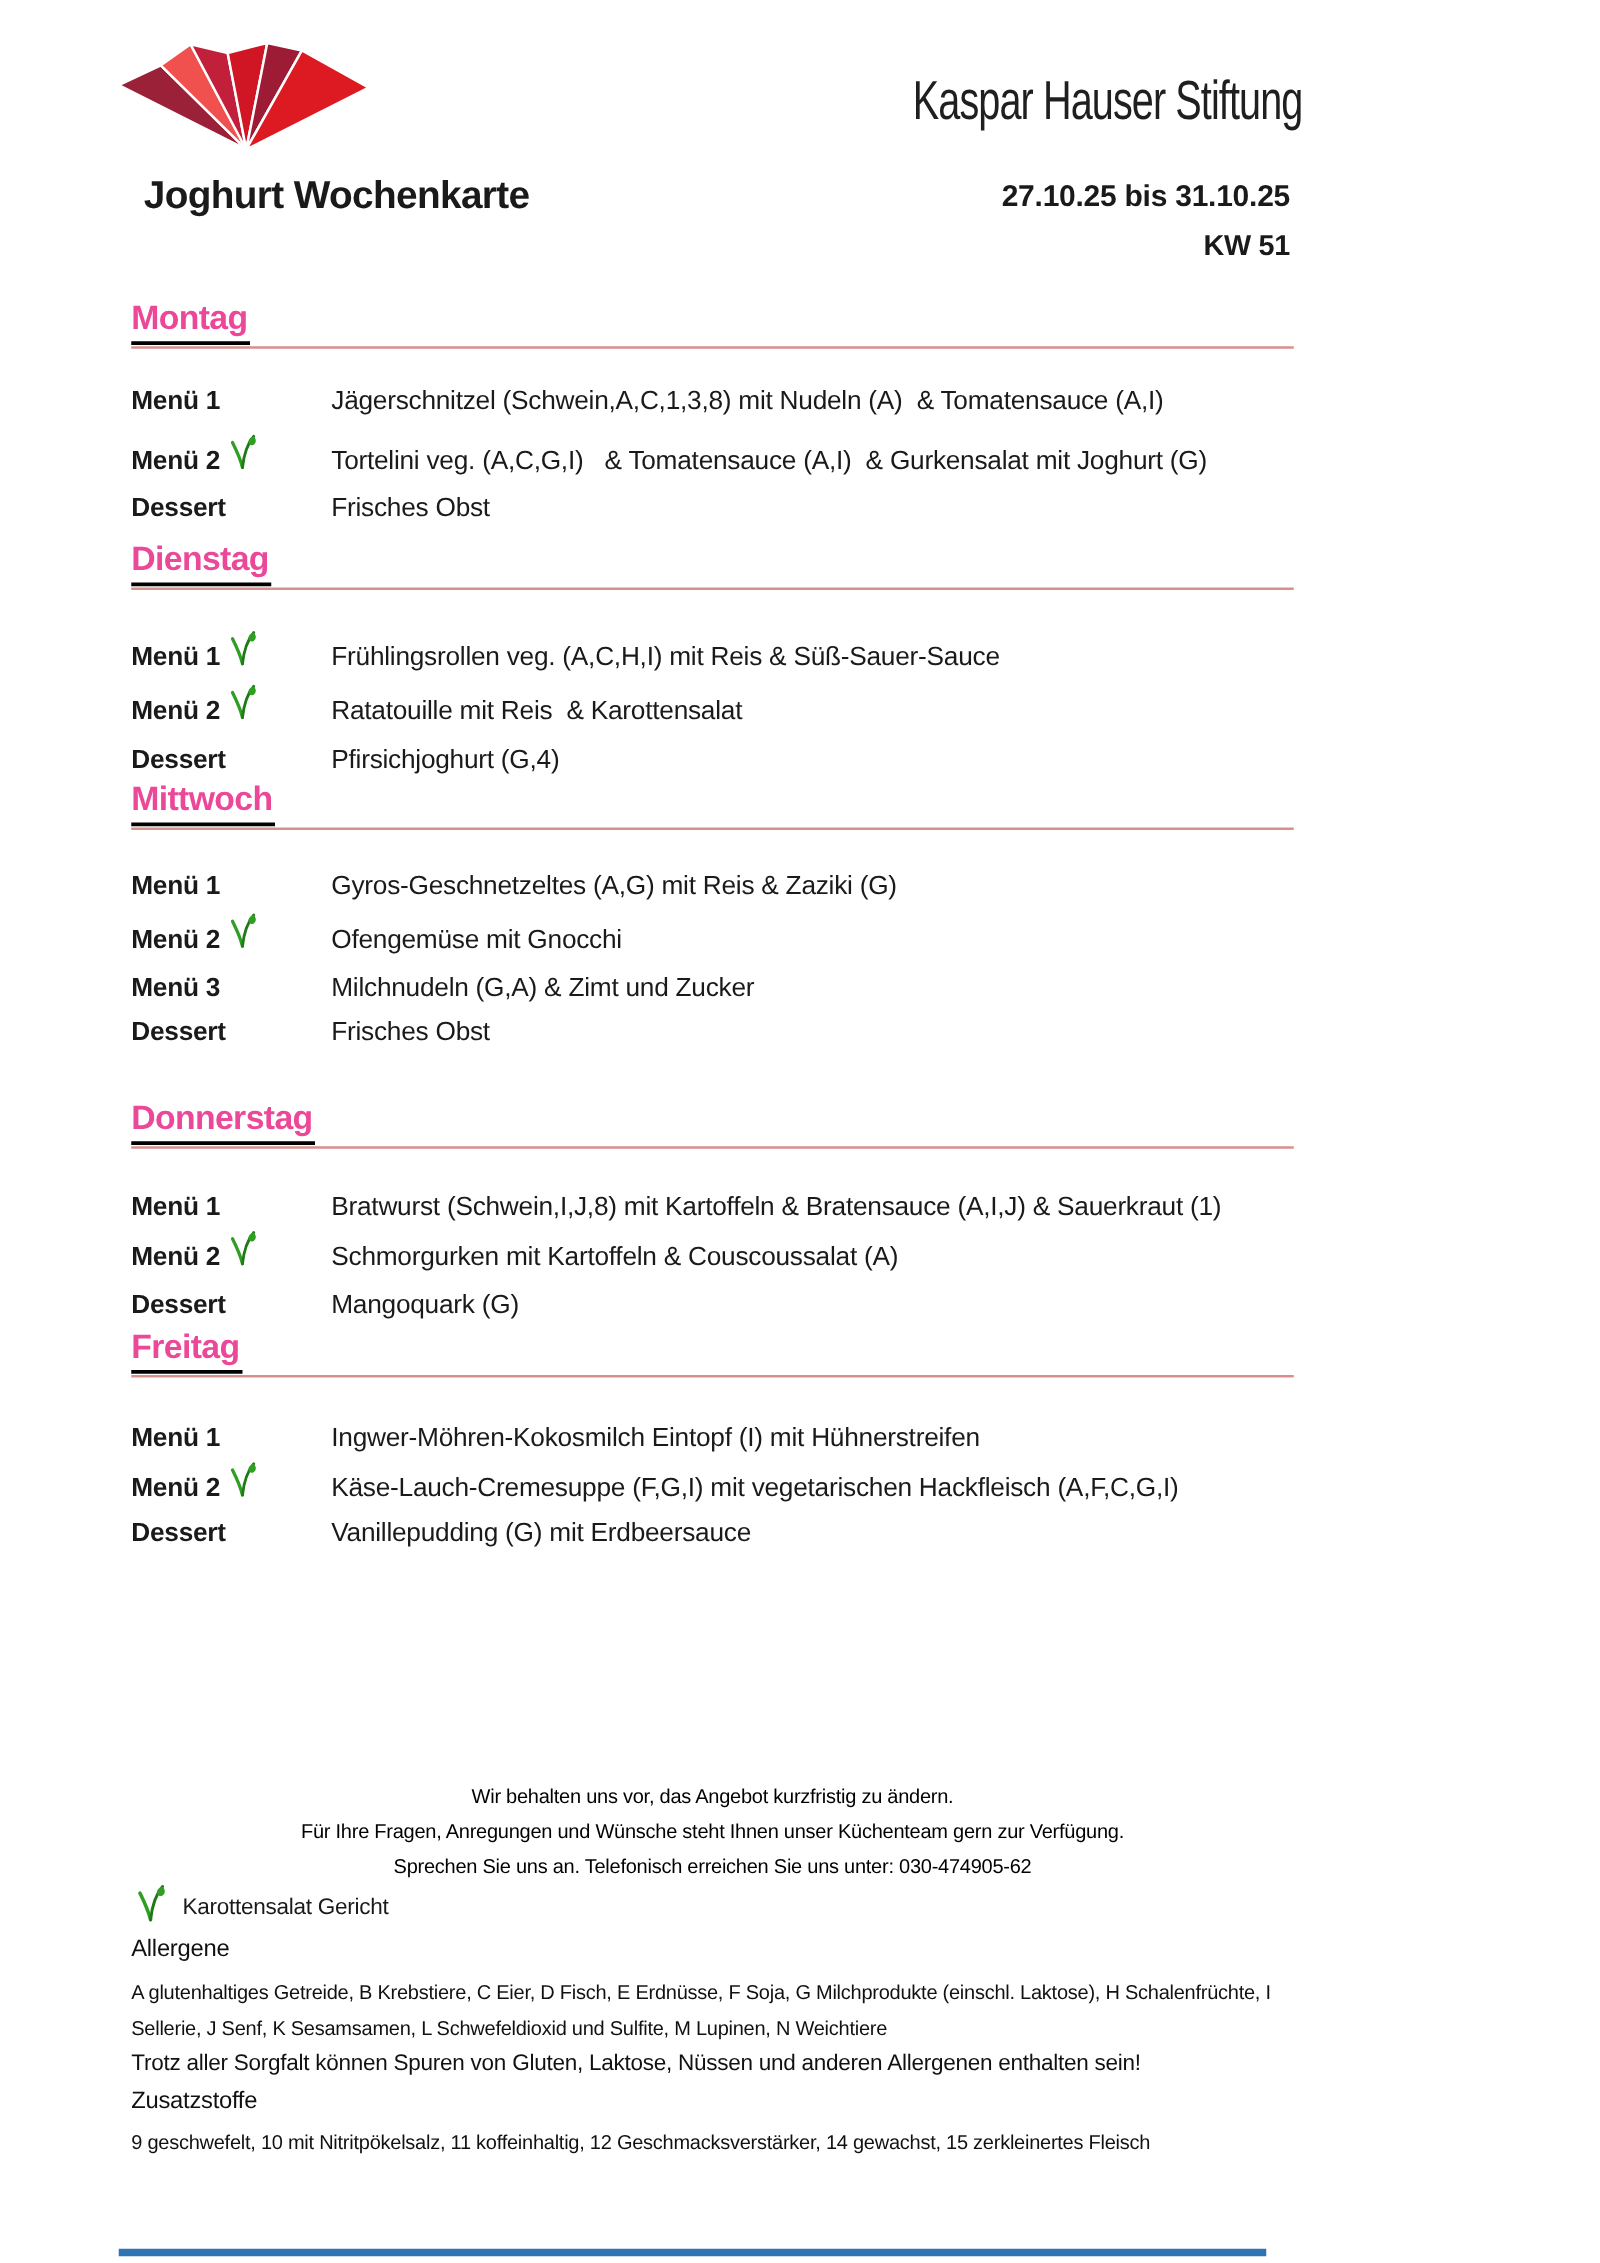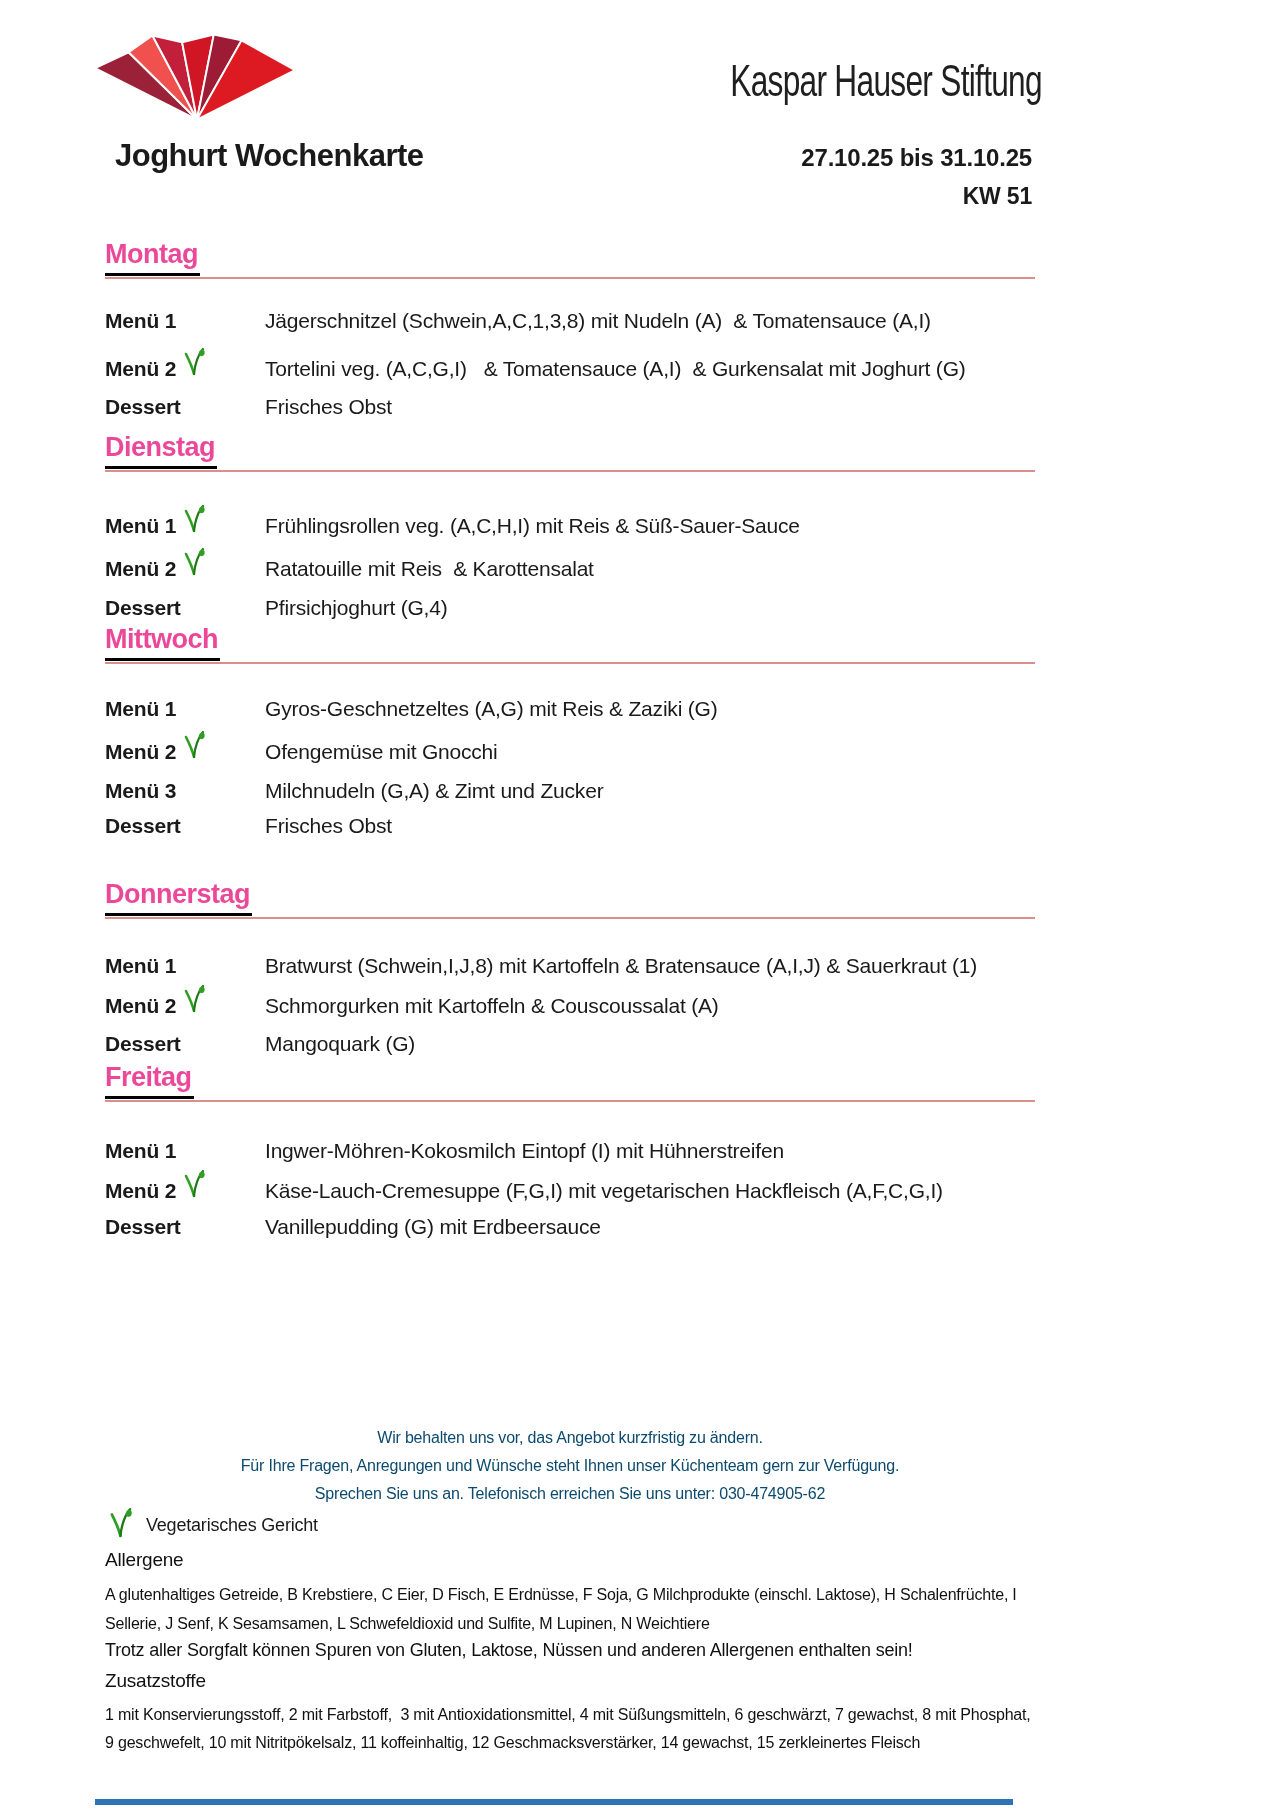--- a/index.html
+++ b/index.html
@@ -20,21 +20,21 @@
     left:105px;width:930px;height:40px;border-bottom:2px solid #d98f8c;
   }
   .day-heading .word{
     display:inline-block;font-size:27px;font-weight:700;line-height:34px;
     border-bottom:3px solid #000;padding:0 2px 2px 0;letter-spacing:-0.5px;color:#ec4899;
   }
   .menu-row{left:105px;width:1140px;height:28px;font-size:21px;}
   .menu-row .label{position:absolute;left:0;top:0;white-space:pre;font-weight:bold;}
   .menu-row .dish{position:absolute;left:160px;top:0;white-space:pre;}
   .veg-icon{position:absolute;top:-11px;width:23px;height:31px;}
-  .footer-block{left:105px;top:1424px;width:930px;text-align:center;font-size:16px;line-height:28px;color:#0c4a6e;}
+  .footer-block{left:105px;top:1424px;width:930px;text-align:center;font-size:16px;line-height:28px;color:#000000;}
   .legend-row{left:108px;top:1506px;height:34px;}
   .legend-row .legend-icon{position:absolute;left:0;top:0;width:26px;height:33px;}
   .legend-row .legend-label{position:absolute;left:38px;top:9px;font-size:18px;white-space:pre;}
   .small-heading{left:105px;font-size:19px;color:#111;}
   .fine-print{left:105px;width:1100px;font-size:16px;line-height:29px;color:#111;}
   .fine-print div{white-space:pre;}
   .note-line{left:105px;font-size:18px;white-space:pre;color:#111;}
   .bottom-rule{left:95px;top:1799px;width:918px;height:6px;background:#2e74b5;}
 </style>
 </head>
@@ -177,31 +177,30 @@
     <div>Für Ihre Fragen, Anregungen und Wünsche steht Ihnen unser Küchenteam gern zur Verfügung.</div>
     <div>Sprechen Sie uns an. Telefonisch erreichen Sie uns unter: 030-474905-62</div>
   </div>
 
   <div class="abs legend-row">
     <svg class="legend-icon" viewBox="0 0 23 31">
       <path d="M3 8 C6 14 9 20 11 28" stroke="#2f9e23" stroke-width="2.6" fill="none" stroke-linecap="round"></path>
       <path d="M11 28 C12 18 15 9 20 3" stroke="#1d7a15" stroke-width="2.2" fill="none" stroke-linecap="round"></path>
       <path d="M20 3 C22.5 5.5 22 9 19.5 10 C17 10.8 15.3 8.6 16 6 C17 4.3 18.3 3.2 20 3 Z" fill="#2f9e23"></path>
     </svg>
-    <span class="legend-label">Vegetarisches Gericht</span>
+    <span class="legend-label">Karottensalat Gericht</span>
   </div>
 
   <div class="abs small-heading" style="top:1549px;">Allergene</div>
   <div class="abs fine-print" style="top:1580px;">
     <div>A glutenhaltiges Getreide, B Krebstiere, C Eier, D Fisch, E Erdnüsse, F Soja, G Milchprodukte (einschl. Laktose), H Schalenfrüchte, I</div>
     <div>Sellerie, J Senf, K Sesamsamen, L Schwefeldioxid und Sulfite, M Lupinen, N Weichtiere</div>
   </div>
   <div class="abs note-line" style="top:1640px;">Trotz aller Sorgfalt können Spuren von Gluten, Laktose, Nüssen und anderen Allergenen enthalten sein!</div>
 
   <div class="abs small-heading" style="top:1670px;">Zusatzstoffe</div>
   <div class="abs fine-print" style="top:1701px;line-height:28px;">
-    <div>1 mit Konservierungsstoff, 2 mit Farbstoff,  3 mit Antioxidationsmittel, 4 mit Süßungsmitteln, 6 geschwärzt, 7 gewachst, 8 mit Phosphat,</div>
     <div>9 geschwefelt, 10 mit Nitritpökelsalz, 11 koffeinhaltig, 12 Geschmacksverstärker, 14 gewachst, 15 zerkleinertes Fleisch</div>
   </div>
 
   <div class="abs bottom-rule"></div>
 
 </div>
 
 </body></html>

